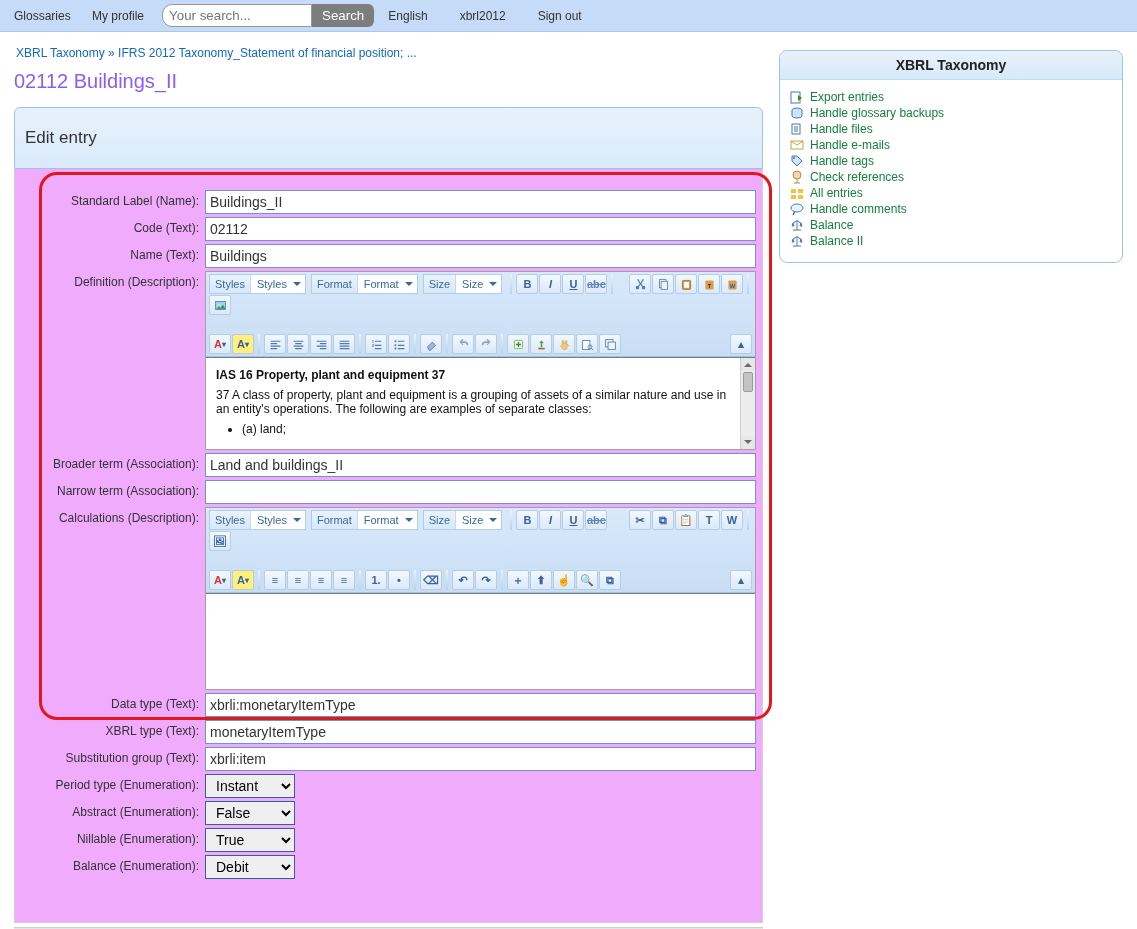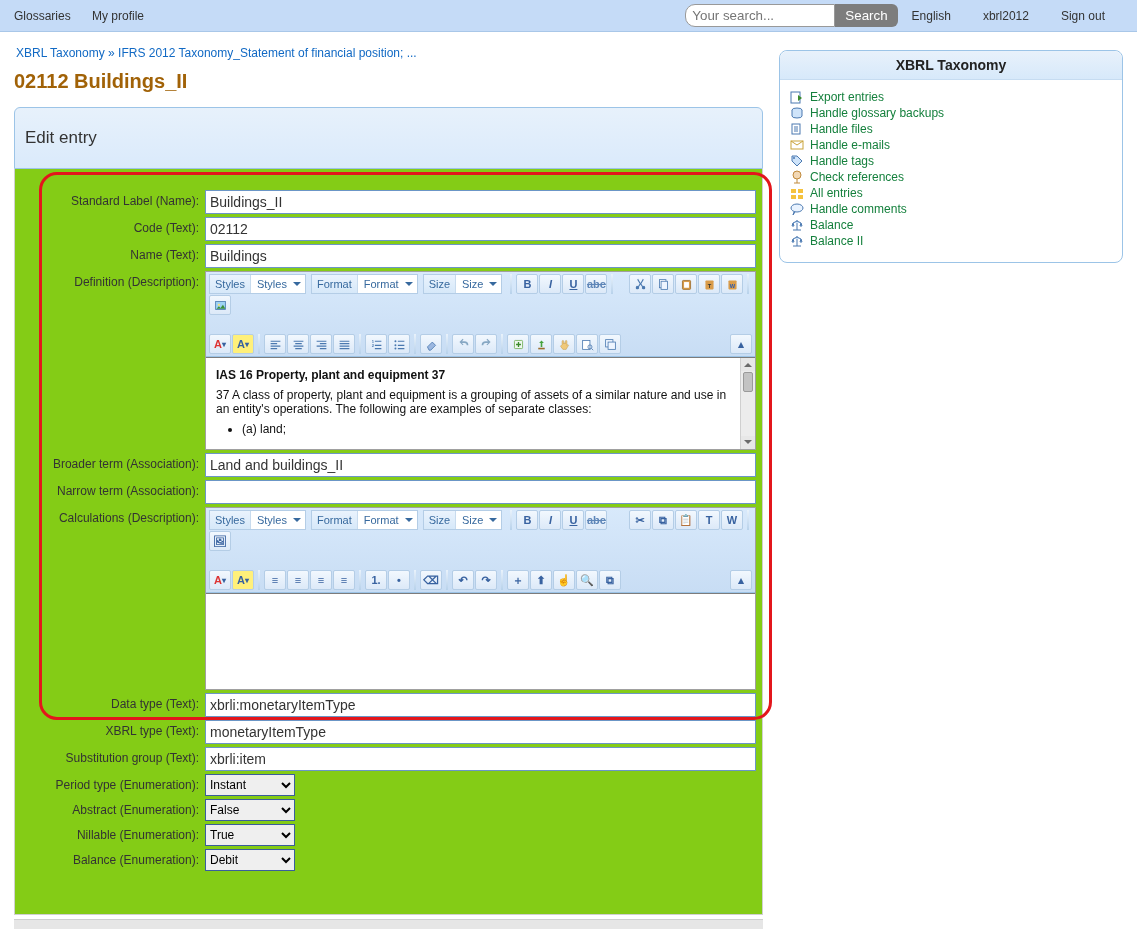--- a/index.html
+++ b/index.html
@@ -1,35 +1,35 @@
 <!DOCTYPE html>
 <html><head>
 <meta charset="utf-8">
 <style>
   *{box-sizing:border-box}
   body{margin:0;font-family:Tahoma,Verdana,Arial,sans-serif;font-size:12px;color:#333;background:#fff}
-  .topbar{display:flex;align-items:center;justify-content:space-between;background:#c5dbf7;padding:4px 14px;border-bottom:1px solid #a9c7e8}
+  .topbar{display:flex;align-items:center;justify-content:flex-start;background:#c5dbf7;padding:4px 14px;border-bottom:1px solid #a9c7e8}
   .topbar .left a, .topbar .right a{color:#333;text-decoration:none;margin-right:18px}
   .topbar .right{display:flex;align-items:center;gap:14px}
   .search-wrap{display:flex;align-items:center}
   .search-input{width:150px;padding:3px 6px;color:#888;border:1px solid #999;border-radius:10px 0 0 10px;outline:none}
   .search-btn{background:#7d7d7d;color:#ffffff;border:none;padding:4px 10px;border-radius:0 6px 6px 0;cursor:pointer}
   .content{display:flex;align-items:flex-start;padding:10px 14px;gap:16px}
   .main{flex:1;min-width:0}
   .breadcrumb{margin:4px 0 10px 2px;color:#1169c4}
   .breadcrumb a{color:#1169c4;text-decoration:none}
-  .page-title{font-size:20px;color:#a16207;margin:6px 0 14px 0;font-weight:bold}
+  .page-title{font-size:20px;color:#8b5cf6;margin:6px 0 14px 0;font-weight:normal}
   .panel-header{background:linear-gradient(#e7f1fb,#daeafb);border:1px solid #9cc4e7;border-radius:6px 6px 0 0;padding:20px 10px;font-size:17px;color:#333}
-  .form-area{position:relative;border:1px solid #d0d0d0;border-top:none;padding:10px 6px 40px 6px;background:#84cc16}
+  .form-area{position:relative;border:1px solid #d0d0d0;border-top:none;padding:10px 6px 40px 6px;background:#f0abfc}
   .red-box{position:absolute;left:24px;top:3px;right:-10px;height:548px;border:3px solid #e3161c;border-radius:18px;pointer-events:none;z-index:5}
   .form-row{display:flex;align-items:flex-start;margin:3px 0}
   .form-row.firstgap{margin-top:11px}
   .form-label{width:184px;text-align:right;color:#333;padding:4px 6px 0 0}
   .text-input{flex:1;border:1px solid #6b96c6;padding:3px 4px;font-size:14px;color:#333;max-width:556px}
-  .select-input{border:1px solid #3a5e9c;padding:2px 0;font-size:12px;width:90px}
+  .select-input{border:1px solid #3a5e9c;padding:2px 6px;font-size:14px;width:90px}
   
   .rte{flex:1;max-width:556px;border:1px solid #a0a0a0}
   .rte-toolbar{background:linear-gradient(#d8e9fb,#c8ddf4);border-bottom:1px solid #9cc4e7;padding:2px 3px;display:flex;flex-wrap:wrap;align-items:center;gap:16px}
   .rte-row{display:flex;align-items:center;gap:1px;flex-wrap:wrap;width:100%}
   .dd{display:inline-flex;align-items:center;border:1px solid #b4cde6;background:#e6eef8;padding:0;font-size:11px;margin-right:4px}
   .dd .lbl{padding:3px 5px;color:#37699e;background:linear-gradient(#eaf3fd,#d6e8f9)}
   .dd .val{padding:3px 18px 3px 6px;background:#fff;color:#37699e;border-left:1px solid #c8dbee;position:relative}
   .dd .val:after{content:"";position:absolute;right:4px;top:50%;margin-top:-2px;border:4px solid transparent;border-top-color:#37699e}
   .tb{width:22px;height:20px;display:inline-flex;align-items:center;justify-content:center;border:1px solid #b4cde6;background:linear-gradient(#f2f8fe,#dce9f8);color:#3862a0;font-weight:bold;font-size:11px;border-radius:2px}
   .tb svg{width:13px;height:13px}

